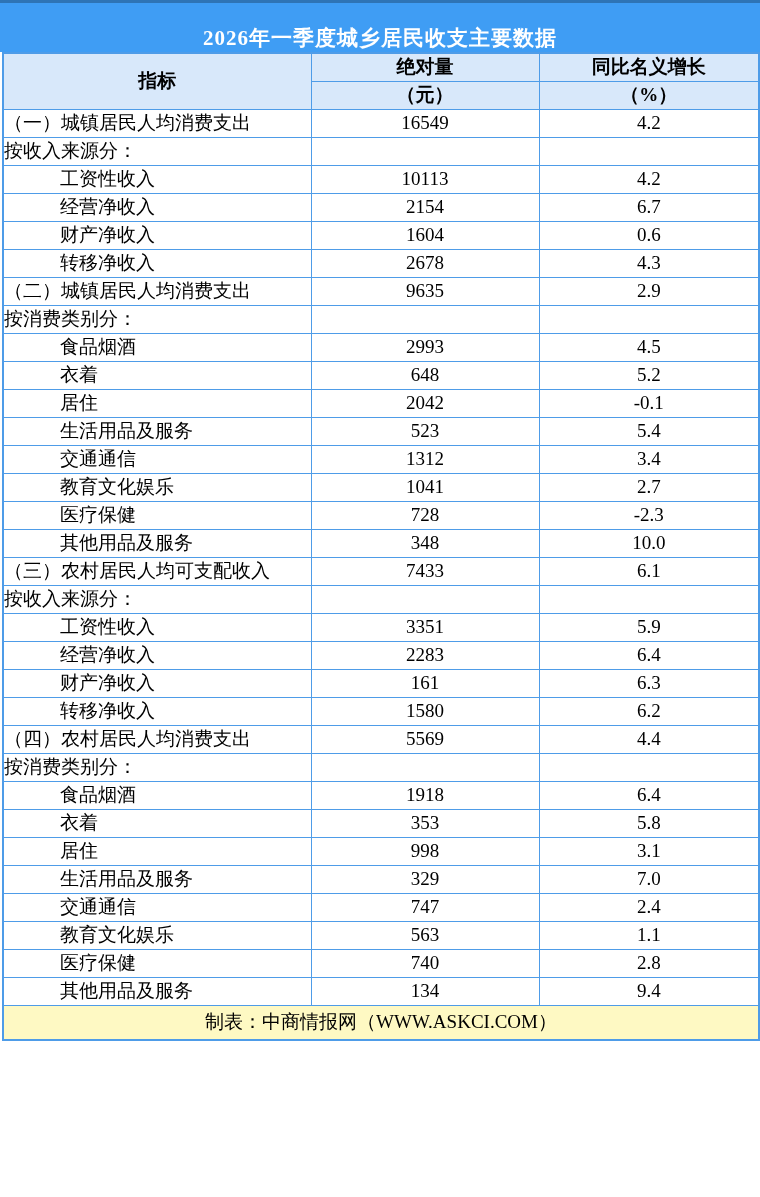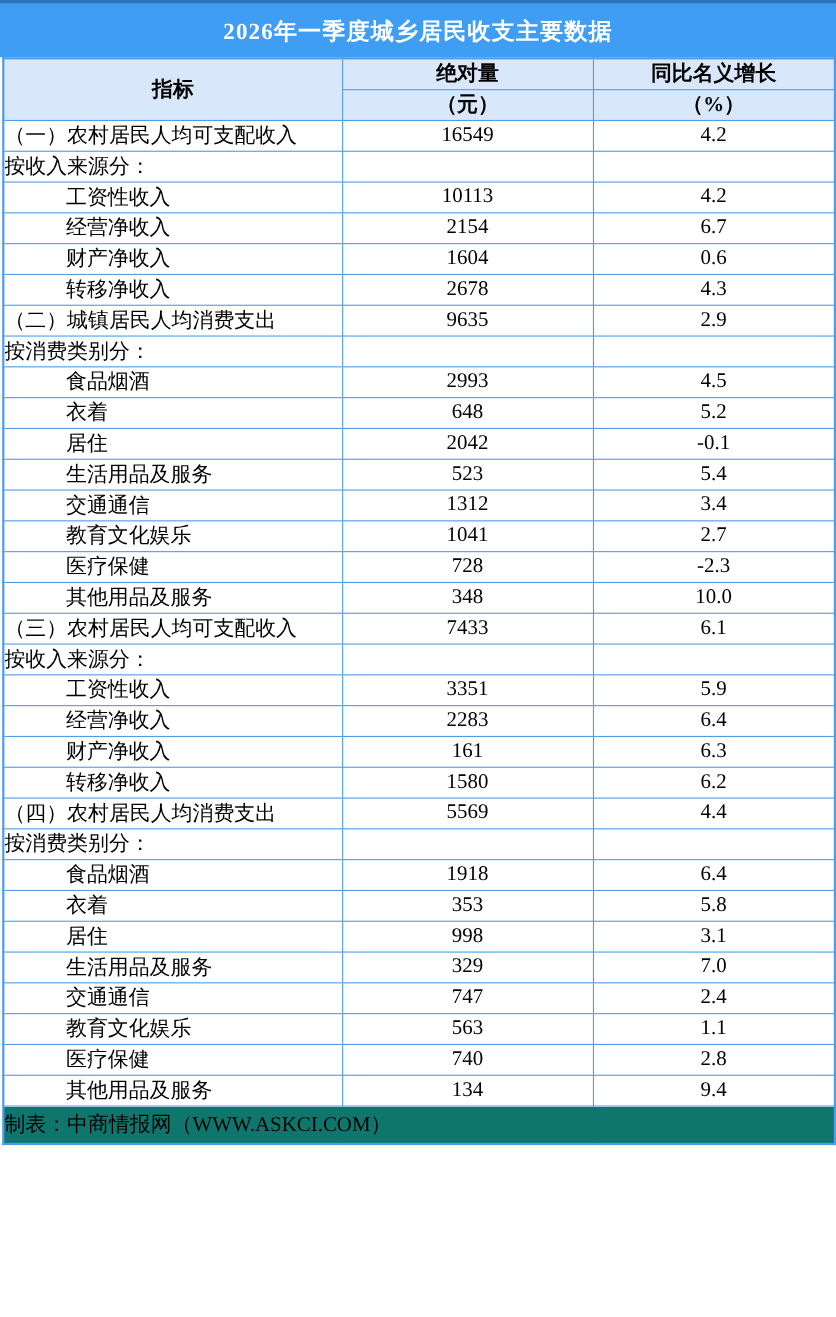--- a/index.html
+++ b/index.html
@@ -4,41 +4,41 @@
 <style>
   html,body { margin:0; padding:0; background:#ffffff; }
   .page {
     position:relative; width:760px; height:1197px; background:#ffffff;
     font-family:"Liberation Serif","DejaVu Serif",serif; overflow:hidden;
     --grid:#4e9ce8; --title-bg:#3f9df4; --title-border:#2e74b5; --header-bg:#d8e8fa;
   }
   .titlebar {
     position:absolute; left:0; top:0; width:760px; height:52px; box-sizing:border-box;
     background:var(--title-bg); border-top:3px solid var(--title-border);
-    display:flex; align-items:center; justify-content:center;
+    display:flex; align-items:flex-end; justify-content:center;
   }
   .titlebar .t { color:#ffffff; font-weight:bold; font-size:21px; letter-spacing:1px; }
 
   table.data {
     position:absolute; top:52px; left:2px; width:756px; height:989px;
     border-collapse:collapse; table-layout:fixed;
     border:2px solid var(--grid);
   }
   table.data th, table.data td {
     border:1.5px solid var(--grid); padding:0; color:#000000;
     font-size:19px; overflow:hidden; white-space:nowrap;
   }
   thead th { background:var(--header-bg); font-weight:bold; text-align:center; }
   thead tr { height:28px; }
   tbody td { background:#ffffff; }
   .c-label { text-align:left; padding-left:6px; }
   .c-label.indent { padding-left:56px; }
   .c-num { text-align:center; }
   tfoot tr { height:35px; }
-  tfoot td { text-align:left; padding-right:8px; font-size:19px; background:#0f766e; }
+  tfoot td { text-align:center; padding-right:8px; font-size:19px; background:#fef9c3; }
 
   .watermark {
     position:absolute; left:0; top:301px; width:760px; z-index:5;
     display:flex; flex-direction:column; align-items:center; pointer-events:none;
     opacity:0.95;
   }
   .wm-logo { width:72px; height:72px; }
   .wm-name {
     margin-top:6px; font-size:27px; font-weight:bold; letter-spacing:1px;
     color:#c7dff5; -webkit-text-stroke:1.2px #74aee2;
@@ -69,21 +69,21 @@
         <th>绝对量</th>
         <th>同比名义增长</th>
       </tr>
       <tr>
         <th>（元）</th>
         <th>（%）</th>
       </tr>
     </thead>
     <tbody>
         <tr>
-          <td class="c-label">（一）农村居民人均可支配收入</td>
+          <td class="c-label">（一）城镇居民人均消费支出</td>
           <td class="c-num">16549</td>
           <td class="c-num">4.2</td>
         </tr>
         <tr>
           <td class="c-label">按收入来源分：</td>
           <td class="c-num"></td>
           <td class="c-num"></td>
         </tr>
         <tr>
           <td class="c-label indent">工资性收入</td>

